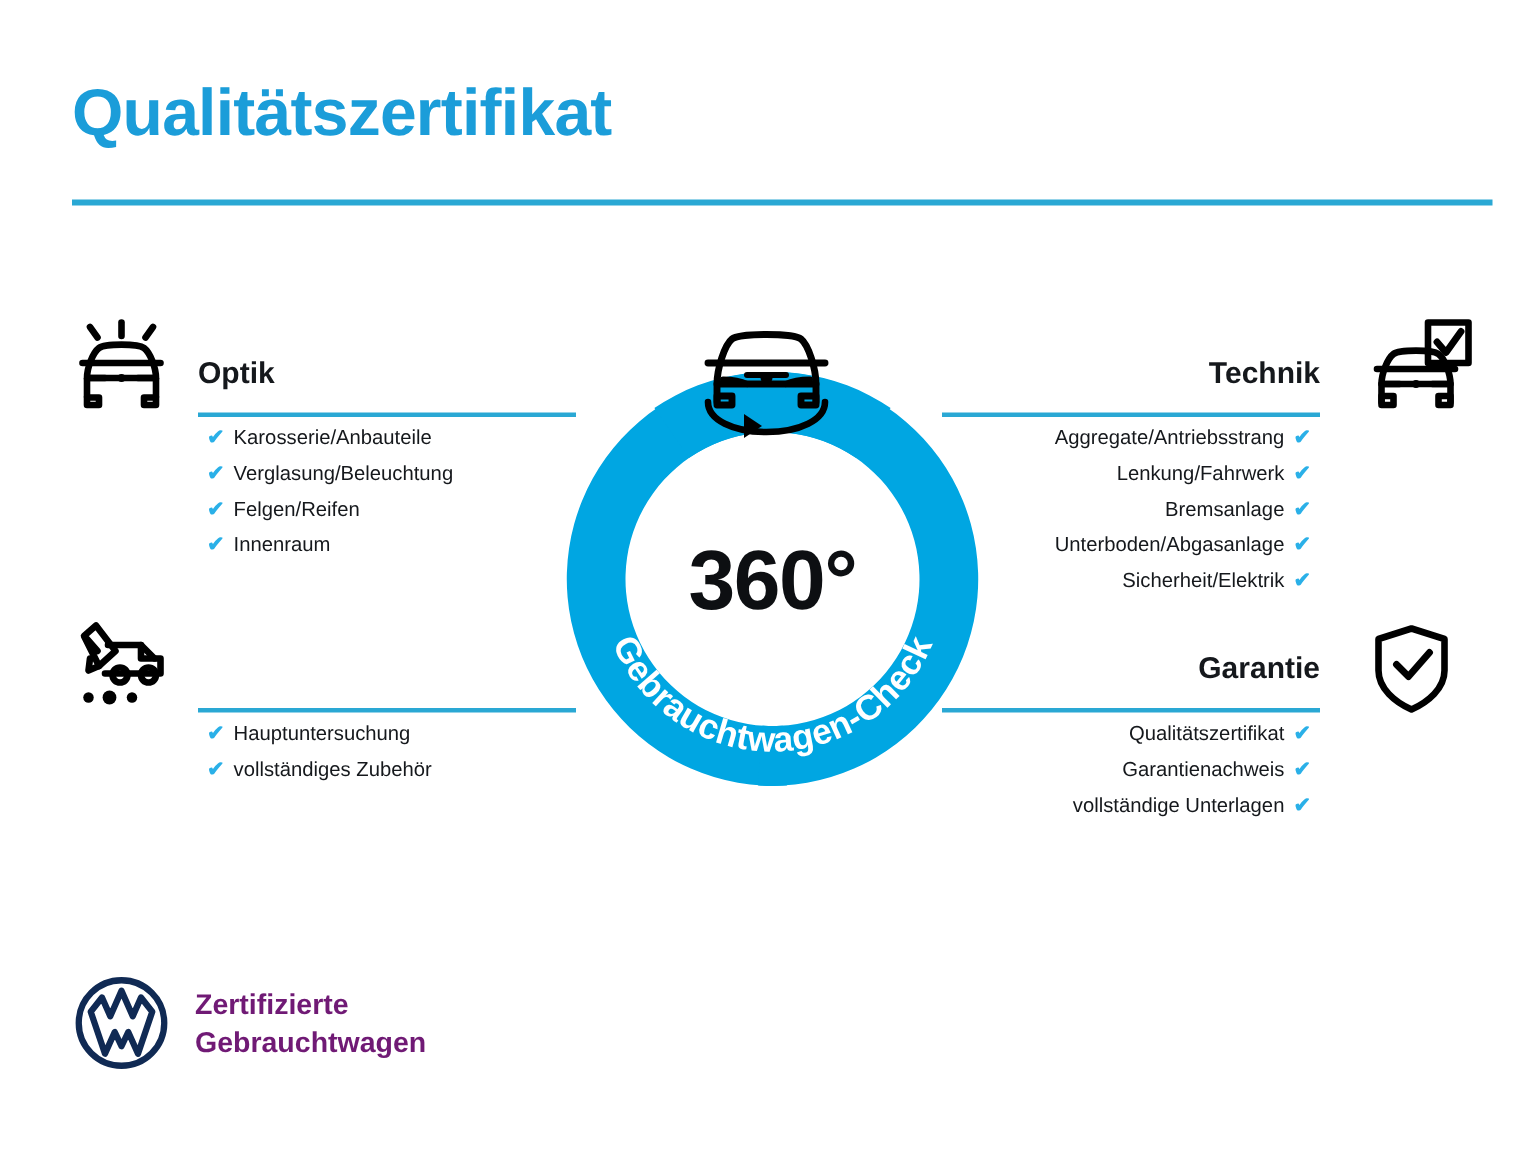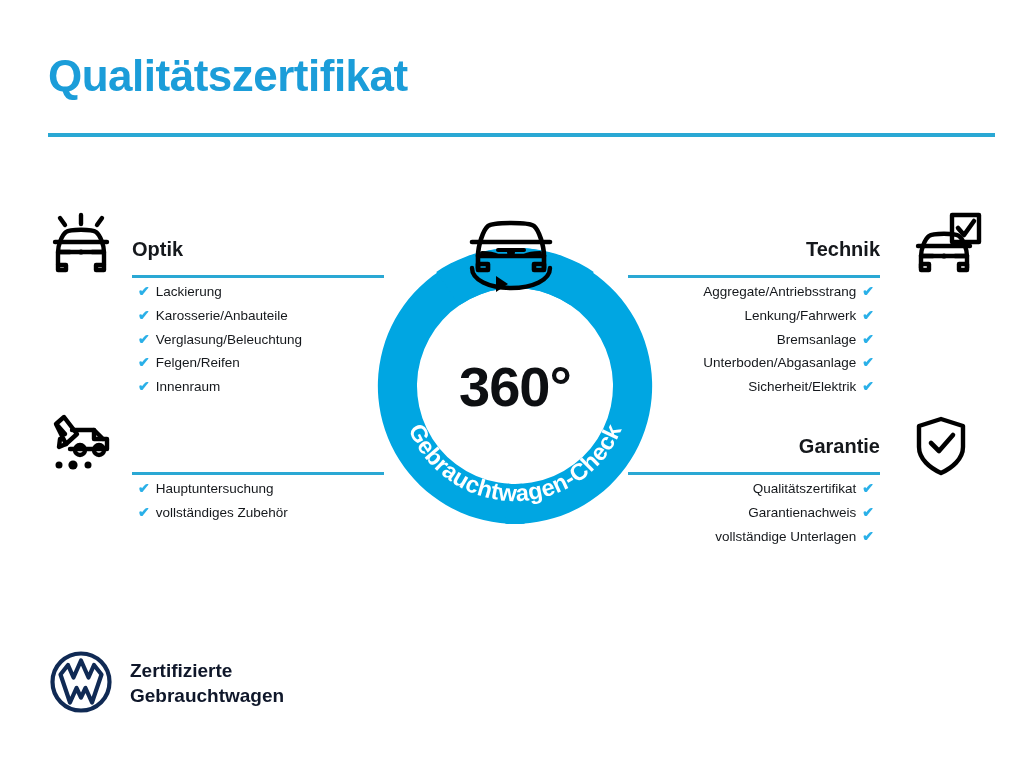--- a/index.html
+++ b/index.html
@@ -153,21 +153,21 @@
     height: 62px;
   }
   .vw-logo svg { display: block; width: 100%; height: 100%; }
   .vw-wordmark {
     position: absolute;
     left: 130px;
     top: 658px;
     font-size: 19px;
     font-weight: bold;
     line-height: 25px;
-    color: #0f172a;
+    color: #701a75;
     white-space: nowrap;
   }
 </style>
 </head>
 <body>
 
 <div class="page">
 
   <div class="page-title">Qualitätszertifikat</div>
   <div class="title-rule"></div>
@@ -269,21 +269,20 @@
       <path d="M44 74 L56 82 L44 90" fill="#000000" stroke="none"></path>
     </svg>
   </div>
 
   <div class="section sec-left" id="sec-optik">
     <div class="section-head">
       <div class="section-title">Optik</div>
       <div class="section-rule"></div>
     </div>
     <ul class="section-list">
-      <li><span class="chk">✔</span><span>Lackierung</span></li>
       <li><span class="chk">✔</span><span>Karosserie/Anbauteile</span></li>
       <li><span class="chk">✔</span><span>Verglasung/Beleuchtung</span></li>
       <li><span class="chk">✔</span><span>Felgen/Reifen</span></li>
       <li><span class="chk">✔</span><span>Innenraum</span></li>
     </ul>
   </div>
 
   <div class="section sec-left" id="sec-wartung">
     <div class="section-head">
       <div class="section-rule"></div>

